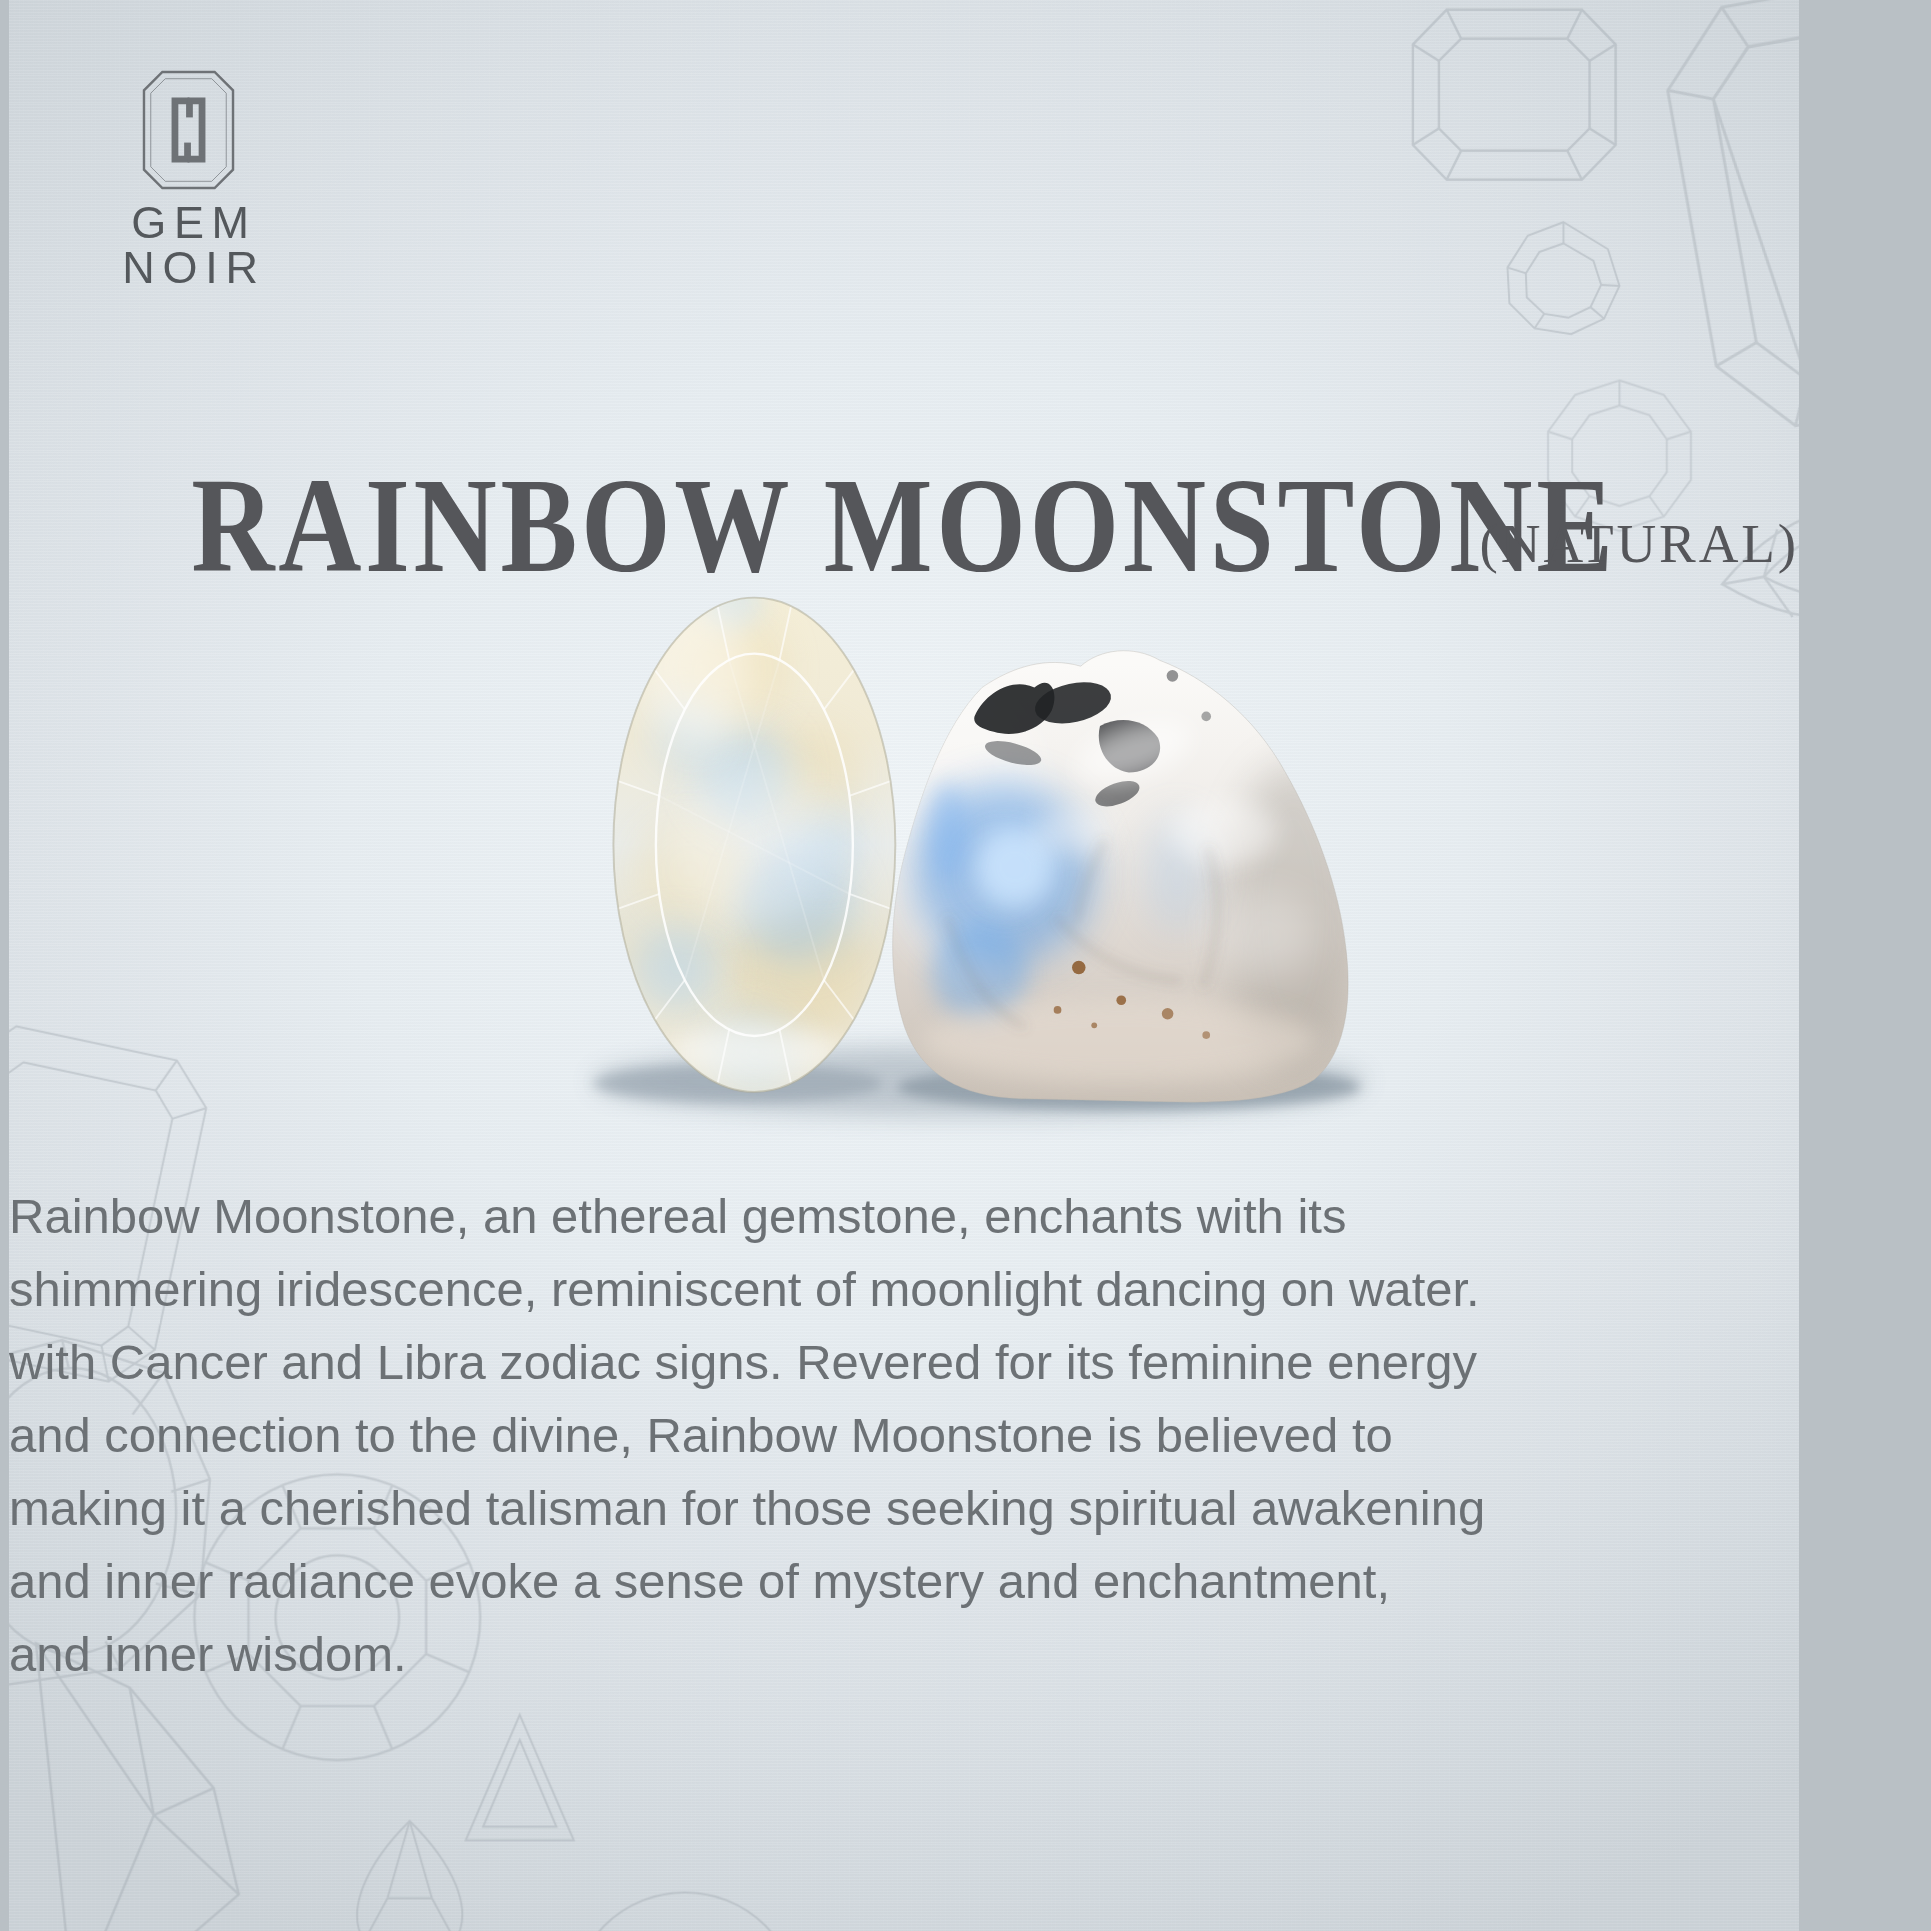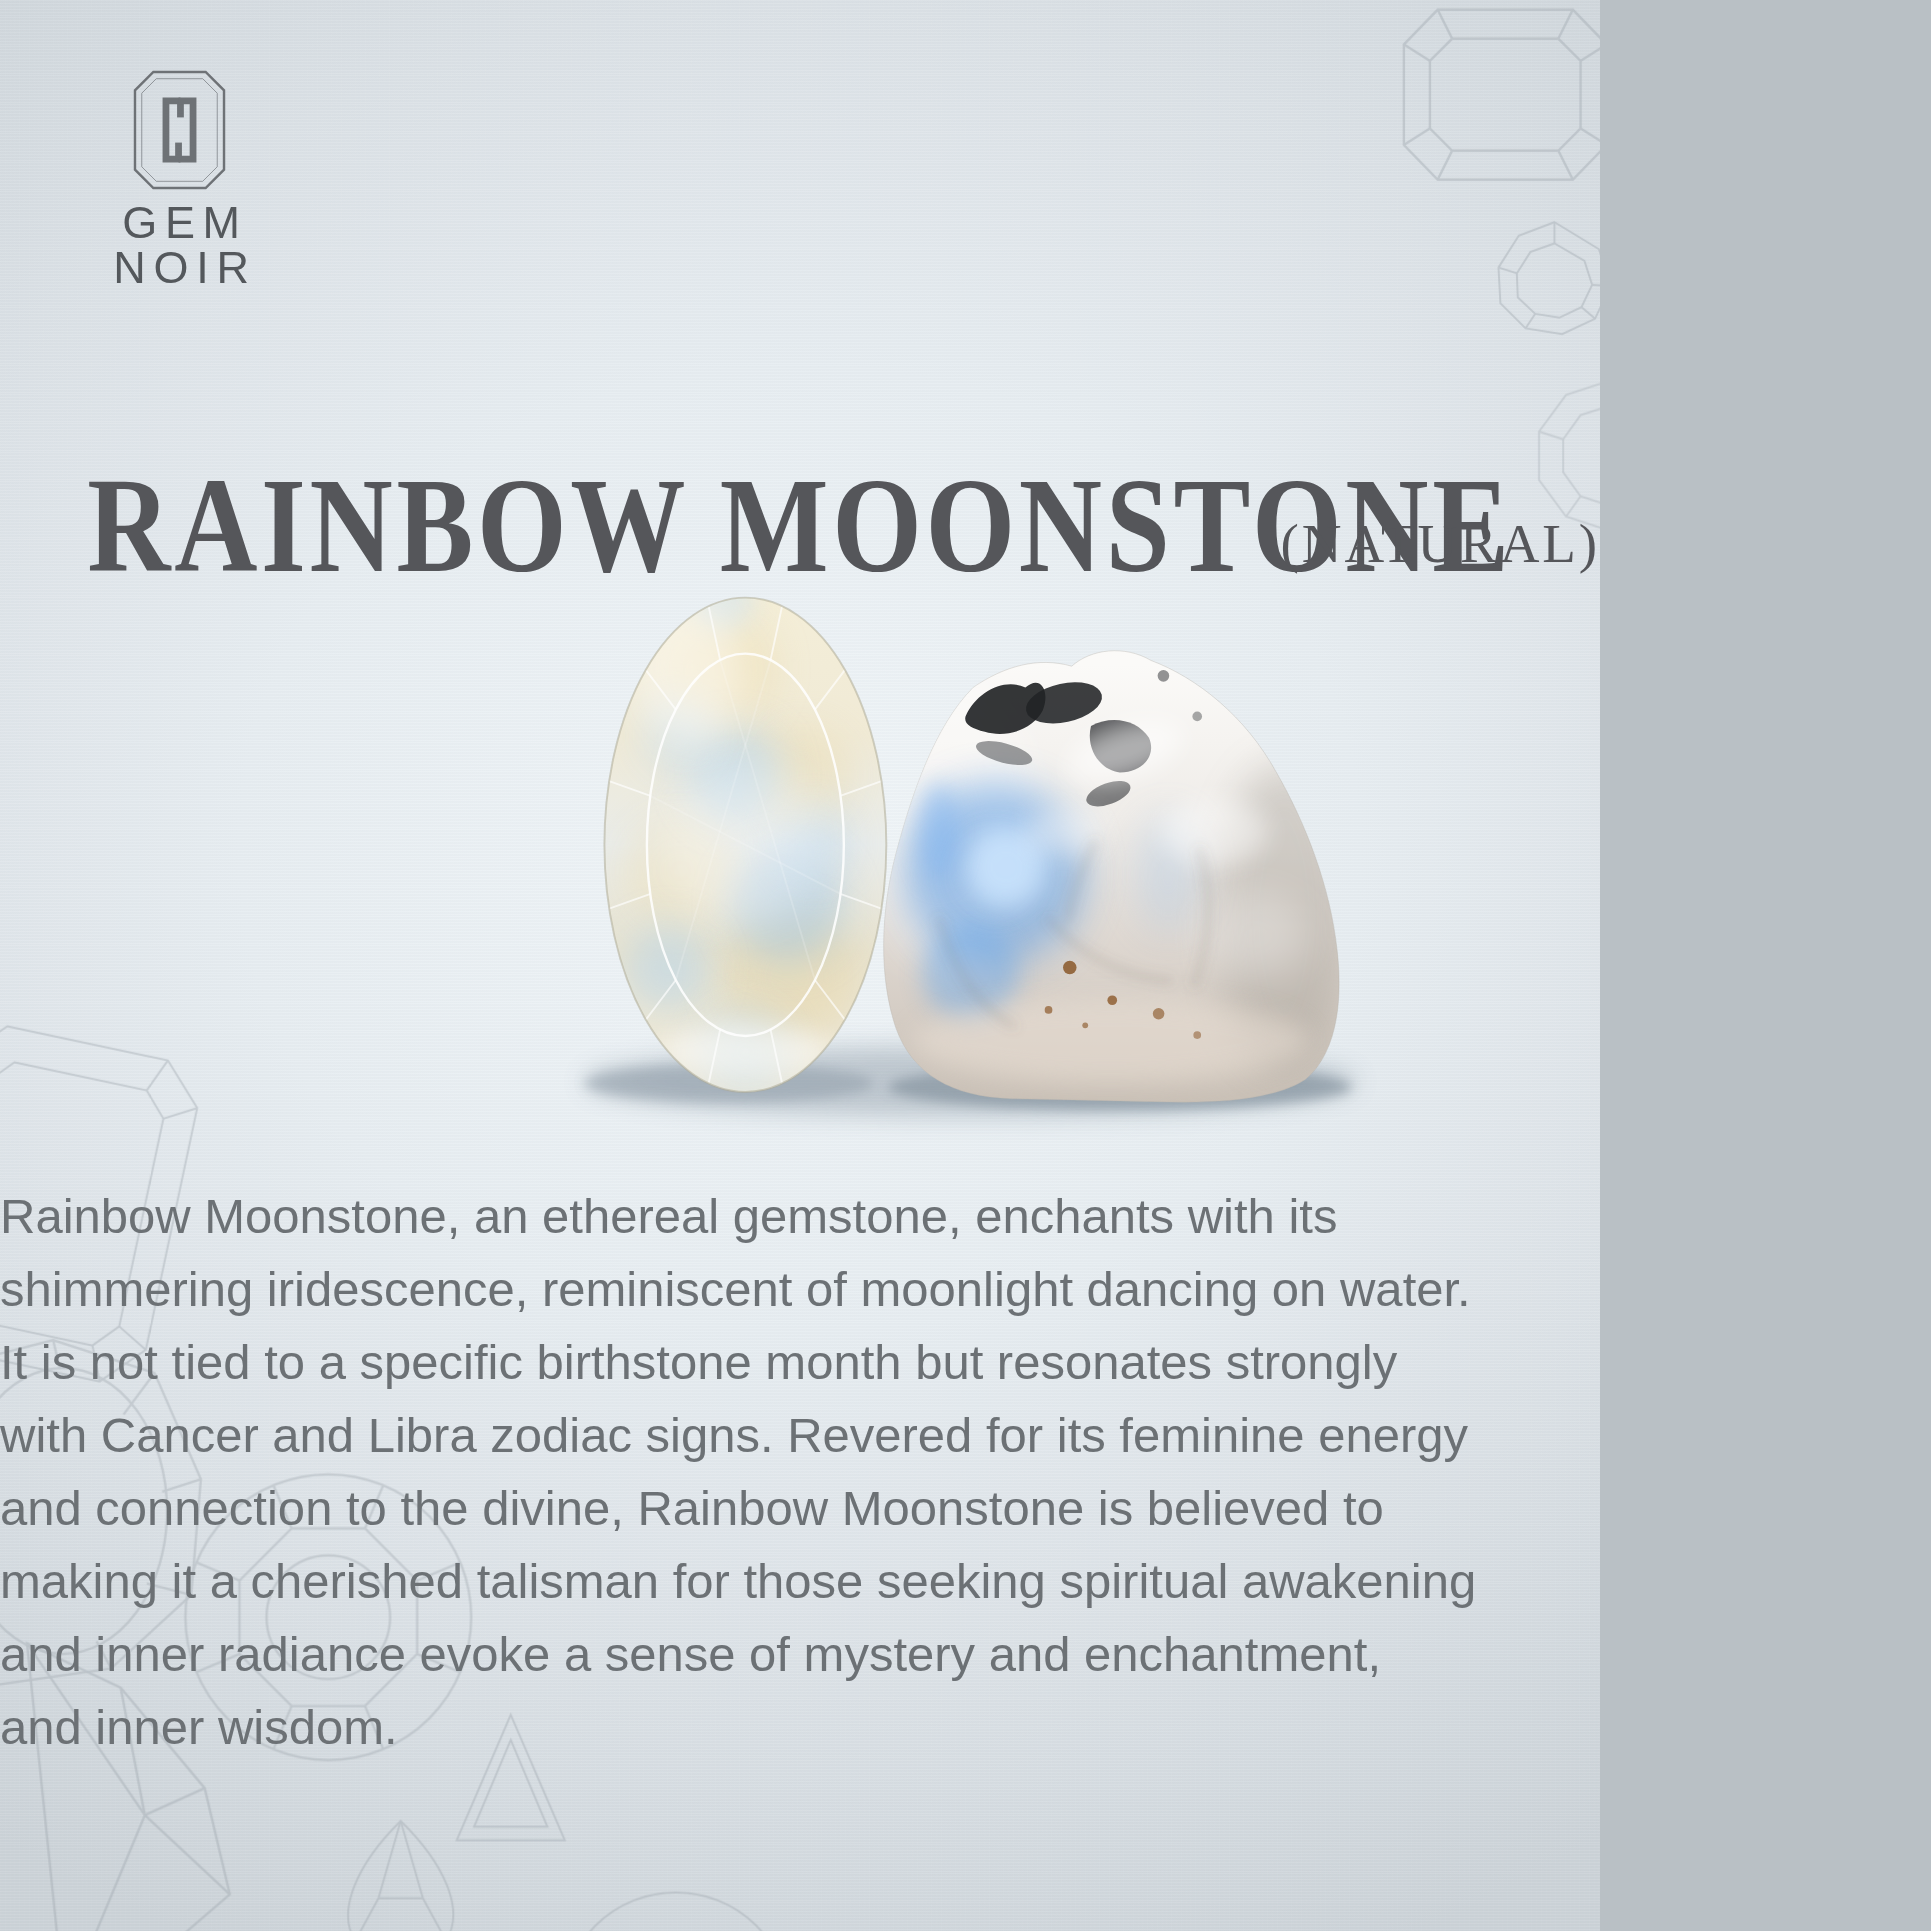--- a/index.html
+++ b/index.html
@@ -1,22 +1,23 @@
 <!DOCTYPE html>
 <html><head>
 <meta charset="utf-8">
 <style>
   html,body{margin:0;padding:0;background:#b9c0c5;}
   .canvas{
-    position:relative;width:1600px;height:1931px;overflow:hidden;
+    position:relative;width:1790px;height:1931px;overflow:hidden;
     font-family:"Liberation Sans",sans-serif;
     background:
       repeating-linear-gradient(to bottom, rgba(255,255,255,0.055) 0 1px, rgba(90,100,110,0.018) 1px 2.9px),
       repeating-linear-gradient(to right, rgba(255,255,255,0.02) 0 1px, rgba(0,0,0,0) 1px 4.8px),
       radial-gradient(1400px 1207px at 50% 44%, #f0f5f8 0%, #e7edf1 40%, #dbe1e6 70%, #ccd3d8 100%);
+    margin-left: 9px;
   }
   svg{display:block;}
   .decor{position:absolute;left:0;top:0;z-index:1;}
   .gem-photo{position:absolute;left:0;top:0;z-index:2;}
   .logo{position:absolute;left:133px;top:70px;z-index:3;}
   .brand-name{
     position:absolute;left:50px;top:200px;width:270px;z-index:3;
     text-align:center;font-size:45px;line-height:1;font-weight:400;
     letter-spacing:7.7px;color:#54585c;
   }
@@ -300,21 +301,20 @@
   </svg>
 
   <div class="brand-name">GEM NOIR</div>
 
   <h1 class="title">RAINBOW MOONSTONE</h1>
   <div class="subtitle">(NATURAL)</div>
 
   <div class="description">
     <div>Rainbow Moonstone, an ethereal gemstone, enchants with its</div>
     <div>shimmering iridescence, reminiscent of moonlight dancing on water.</div>
-    <div>It is not tied to a specific birthstone month but resonates strongly</div>
     <div>with Cancer and Libra zodiac signs. Revered for its feminine energy</div>
     <div>and connection to the divine, Rainbow Moonstone is believed to</div>
     <div>making it a cherished talisman for those seeking spiritual awakening</div>
     <div>and inner radiance evoke a sense of mystery and enchantment,</div>
     <div>and inner wisdom.</div>
   </div>
 
 </div>
 
 

